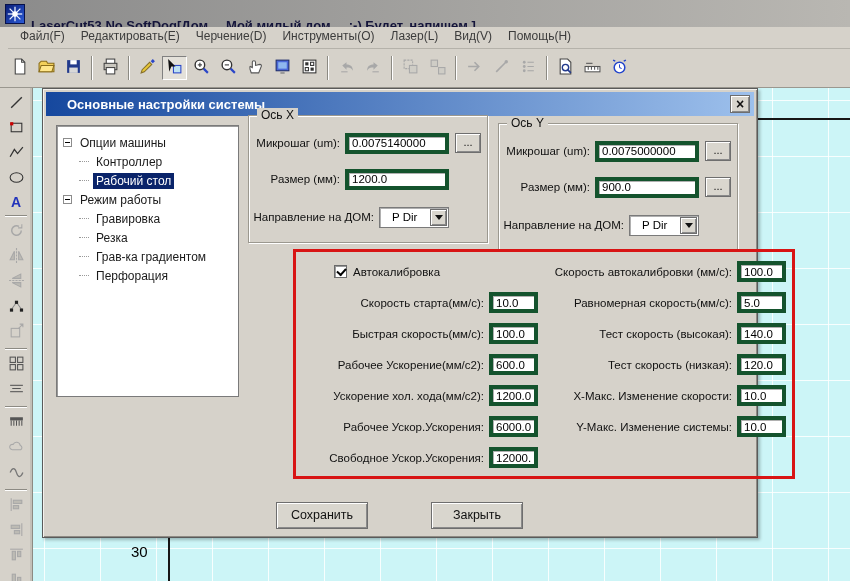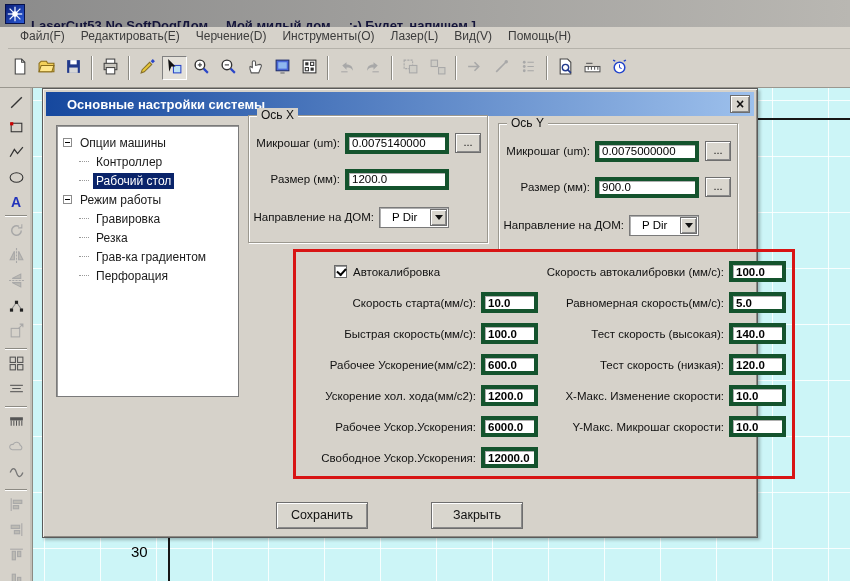--- a/index.html
+++ b/index.html
@@ -99,21 +99,21 @@
   .tri { width:0; height:0; border-left:4px solid transparent; border-right:4px solid transparent; border-top:5px solid #111; }
 
   
   .red-box { position:absolute; left:205px; top:160px; width:502px; height:230px;
     border:3px solid #d81414;margin-left:45px; }
   .cal-col { position:absolute; top:9px; display:flex; flex-direction:column; }
   .cal-col.left  { left:4px;  width:238px; }
   .cal-col.right { left:246px; width:244px; }
   .cal-row { height:21px; margin-bottom:10px; display:flex; align-items:center;justify-content:center; }
   .cal-row .lab { flex:1; text-align:right; padding-right:5px; font-size:11.5px; color:#111; white-space:nowrap; }
-  .cal-row .field { width:57px; flex:0 0 auto;font-weight:bold; }
+  .cal-row .field { width:49px; flex:0 0 auto; }
   .chk-row { justify-content:flex-start; padding-left:34px; }
   .checkbox { width:13px; height:13px; background:#fff; border:1px solid #6a6a6a;
     box-shadow:inset 1px 1px 0 #9a9a9a; position:relative; margin-right:6px; flex:0 0 auto; }
   .checkbox::after { content:''; position:absolute; left:2px; top:2px; width:7px; height:4px;
     border-left:2px solid #000; border-bottom:2px solid #000; transform:rotate(-48deg); }
   .chk-lab { font-size:11.5px; color:#111; }
 
   
   .dlg-btn { position:absolute; top:413px; width:92px; height:27px;
     background:#d9d6ce; border:1px solid #6e6e6e;
@@ -623,21 +623,21 @@
       </div>
       <div class="cal-row">
         <span class="lab">Тест скорость (низкая):</span>
         <input class="field" value="120.0" style="">
       </div>
       <div class="cal-row">
         <span class="lab">X-Макс. Изменение скорости:</span>
         <input class="field" value="10.0" style="">
       </div>
       <div class="cal-row">
-        <span class="lab">Y-Макс. Микрошаг скорости:</span>
+        <span class="lab">Y-Макс. Изменение системы:</span>
         <input class="field" value="10.0" style="">
       </div>
     </div>
   </div>
 
   <div class="dlg-btn btn-save">Сохранить</div>
   <div class="dlg-btn btn-close">Закрыть</div>
 </div>
 
 </body></html>

